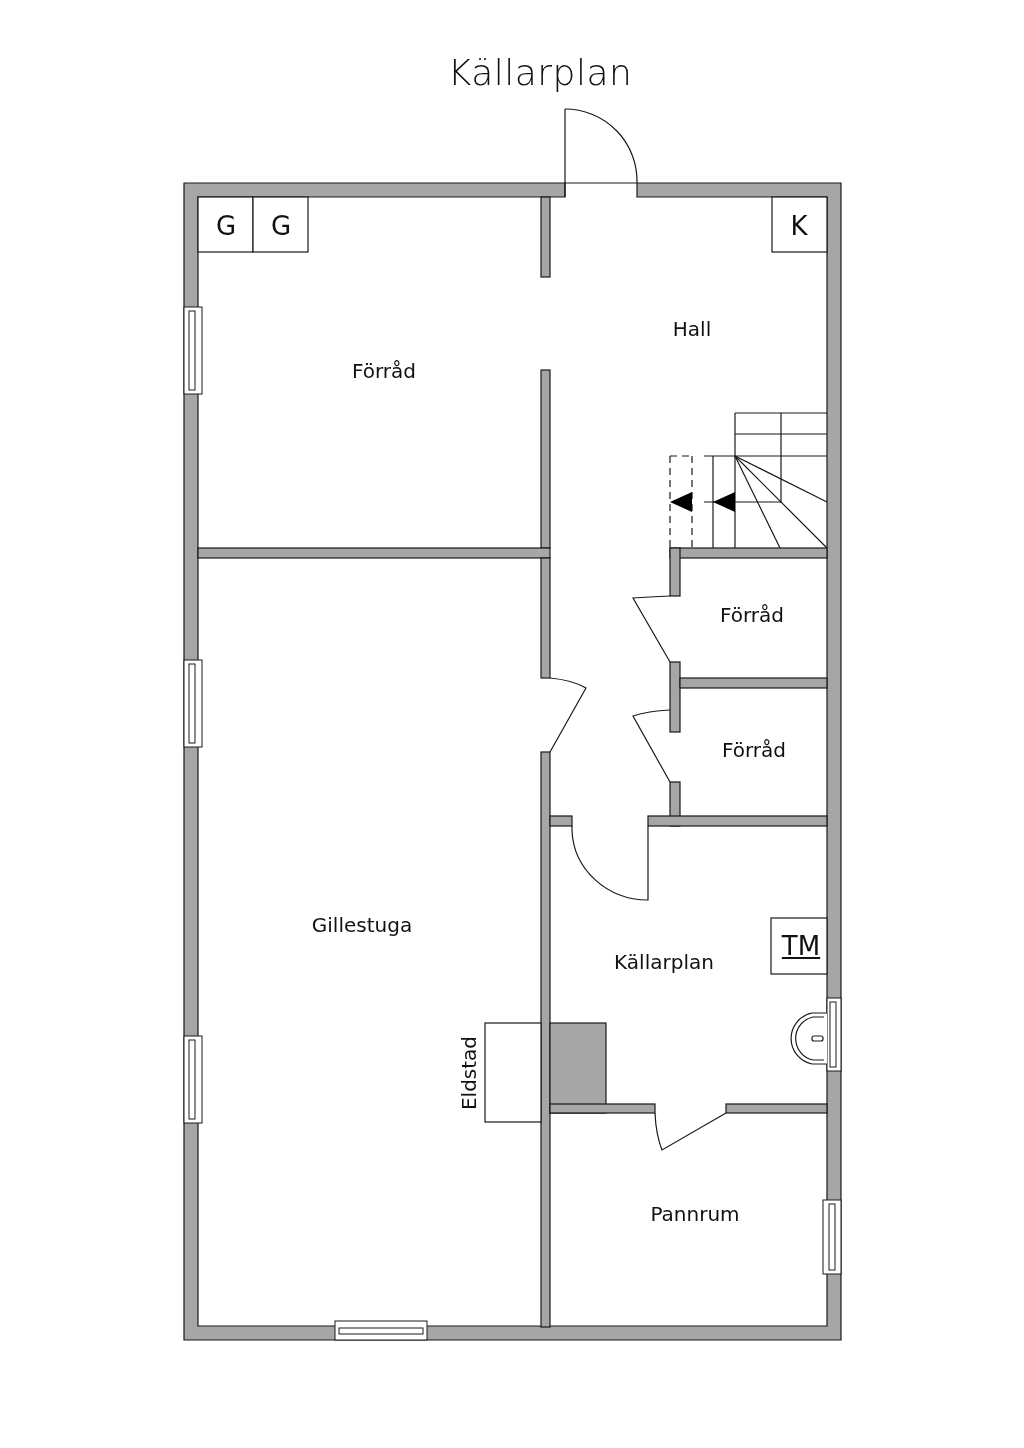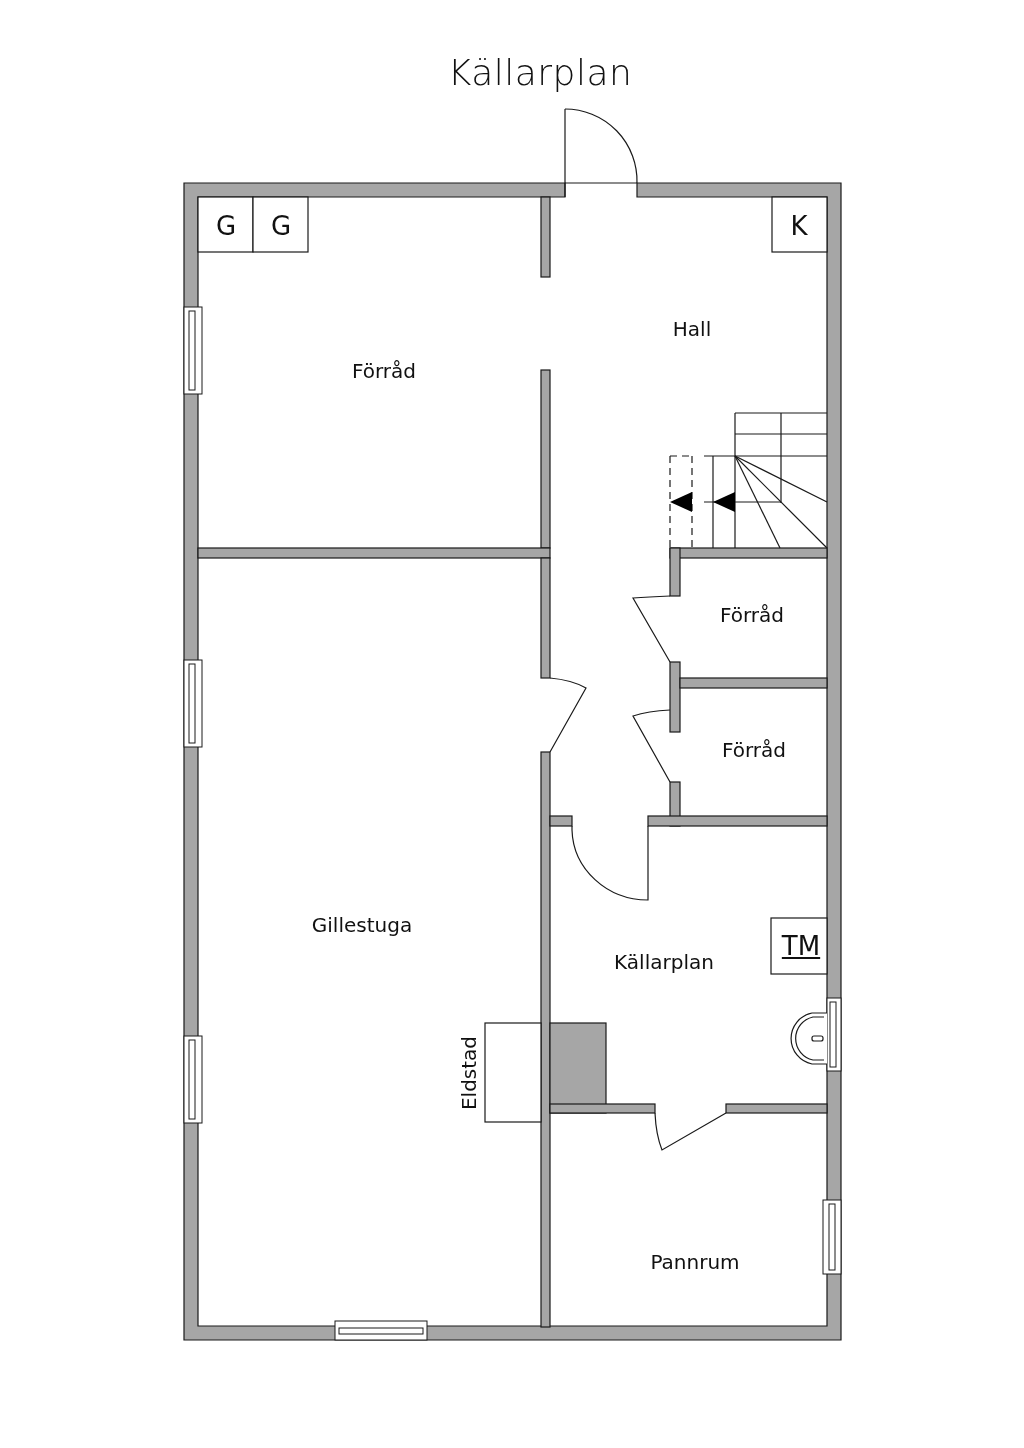--- a/index.html
+++ b/index.html
@@ -104,20 +104,20 @@
     <rect x="812" y="1036" width="11" height="5" rx="2"></rect>
   </g>
 </svg>
 
 <div class="lbl" style="left:384px;top:371px;">Förråd</div>
 <div class="lbl" style="left:692px;top:329px;">Hall</div>
 <div class="lbl" style="left:752px;top:615px;">Förråd</div>
 <div class="lbl" style="left:754px;top:750px;">Förråd</div>
 <div class="lbl" style="left:362px;top:925px;">Gillestuga</div>
 <div class="lbl" style="left:664px;top:962px;">Källarplan</div>
-<div class="lbl" style="left:695px;top:1262px;">Pannrum</div>
+<div class="lbl" style="left:695px;top:1214px;">Pannrum</div>
 
 <div class="lbl lbl-sm" style="left:226px;top:226px;">G</div>
 <div class="lbl lbl-sm" style="left:281px;top:226px;">G</div>
 <div class="lbl lbl-sm" style="left:799px;top:226px;">K</div>
 <div class="lbl lbl-sm" style="left:801px;top:946px;text-decoration:underline;">TM</div>
 
 <div class="vert" style="left:469px;top:1073px;">Eldstad</div>
 
 </body></html>

